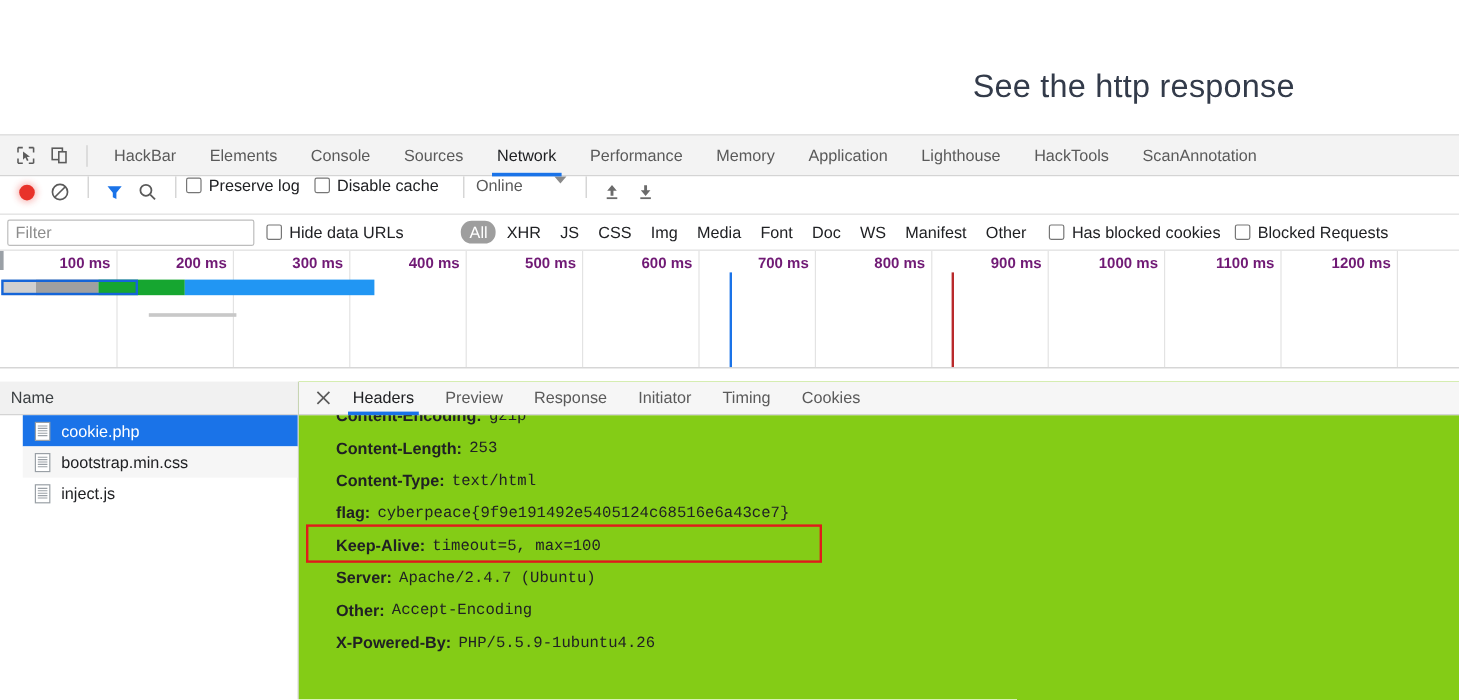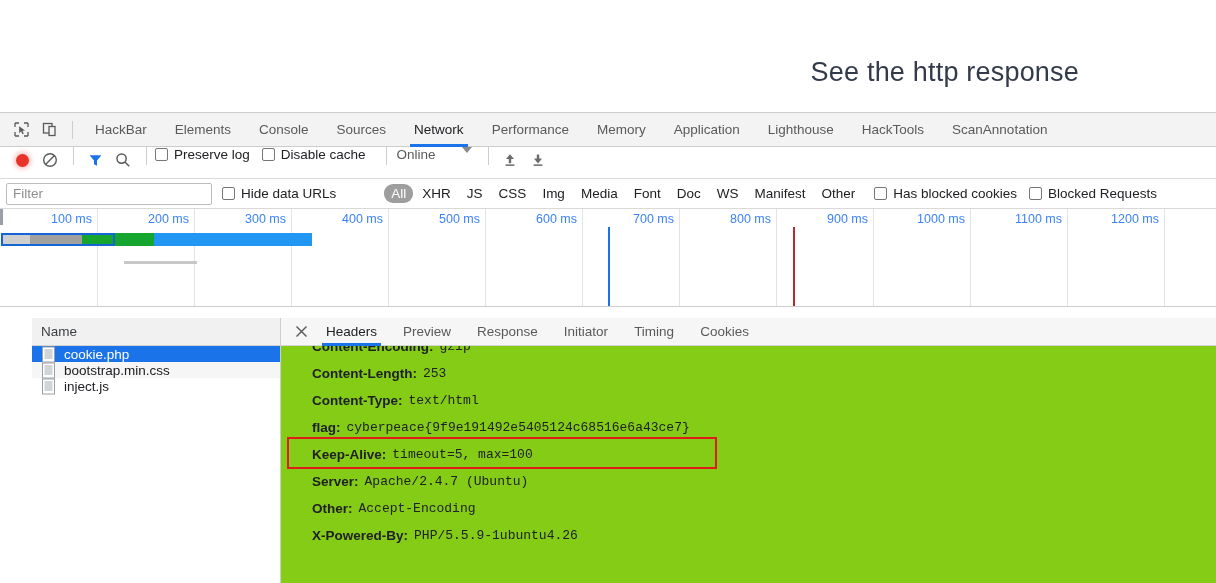--- a/index.html
+++ b/index.html
@@ -101,44 +101,44 @@
     margin-right: 2px; border-radius: 9px; white-space: nowrap;
   }
   .ftype.sel { background: #9e9e9e; color: #fff; margin-left: 40px; }
 
   
   .overview { position: relative; height: 98px; background: #fff;
               border-bottom: 1px solid #cdcdcd; overflow: hidden; }
   .ov-grid { position: absolute; inset: 0; }
   .ov-tick { position: absolute; top: 0; bottom: 0; width: 1px; background: #e3e3e3; }
   .ov-label {
-    position: absolute; top: 3px; font-size: 12.5px; color: #3b82f6;
-    transform: translateX(-100%); padding-right: 5px; white-space: nowrap;
+    position: absolute; top: 3px; font-size: 12.5px; color: #701a75;
+    transform: translateX(-100%); padding-right: 5px; white-space: nowrap; font-weight: bold;
   }
   .ov-leftedge { position: absolute; left: 0; top: 0; width: 3px; height: 16px; background: #9aa0a6; }
   .wf-row { position: absolute; left: 0; height: 13px; }
   .wf-bar { position: absolute; top: 0; height: 13px; }
   .wf-outline {
     position: absolute; top: 0; height: 13px;
     border: 2px solid #1565d8; box-sizing: border-box;
   }
   .wf-thin { position: absolute; height: 3px; background: #c8c8c8; }
   .ev-line { position: absolute; top: 18px; bottom: 0; width: 2px; }
 
   
-  .split { position: absolute; left: 0; right: 0; top: 205px; bottom: 0; display: flex; padding-left: 32px; }
+  .split { position: absolute; left: 0; right: 0; top: 205px; bottom: 0; display: flex; }
   .reqlist { width: 249px; border-right: 1px solid #cdcdcd; background: #fff; }
   .col-head {
     height: 28px; background: #f1f1f1; border-bottom: 1px solid #d4d4d4;
     display: flex; align-items: center; padding-left: 9px;
     font-size: 13.5px; color: #3c4043;
   }
   .req-row {
-    height: 16px; display: flex; align-items: center; padding-left: 9px;
-    font-size: 13.5px; color: #202124;
+    height: 26px; display: flex; align-items: center; padding-left: 9px;
+    font-size: 13.5px; color: #202124; margin-left: 19px;
   }
   .req-row.sel { background: #1a73e8; color: #fff; }
   .req-row.alt { background: #f6f6f6; }
   .doc-ic { width: 15px; height: 17px; margin-right: 8px; flex: 0 0 auto; }
 
   
   .detail { flex: 1; position: relative; background: #84cc16; overflow: hidden; }
   .dtabs {
     display: flex; align-items: center; height: 28px;
     border-bottom: 1px solid #d4d4d4; background: #f6f6f6; padding-left: 8px;

